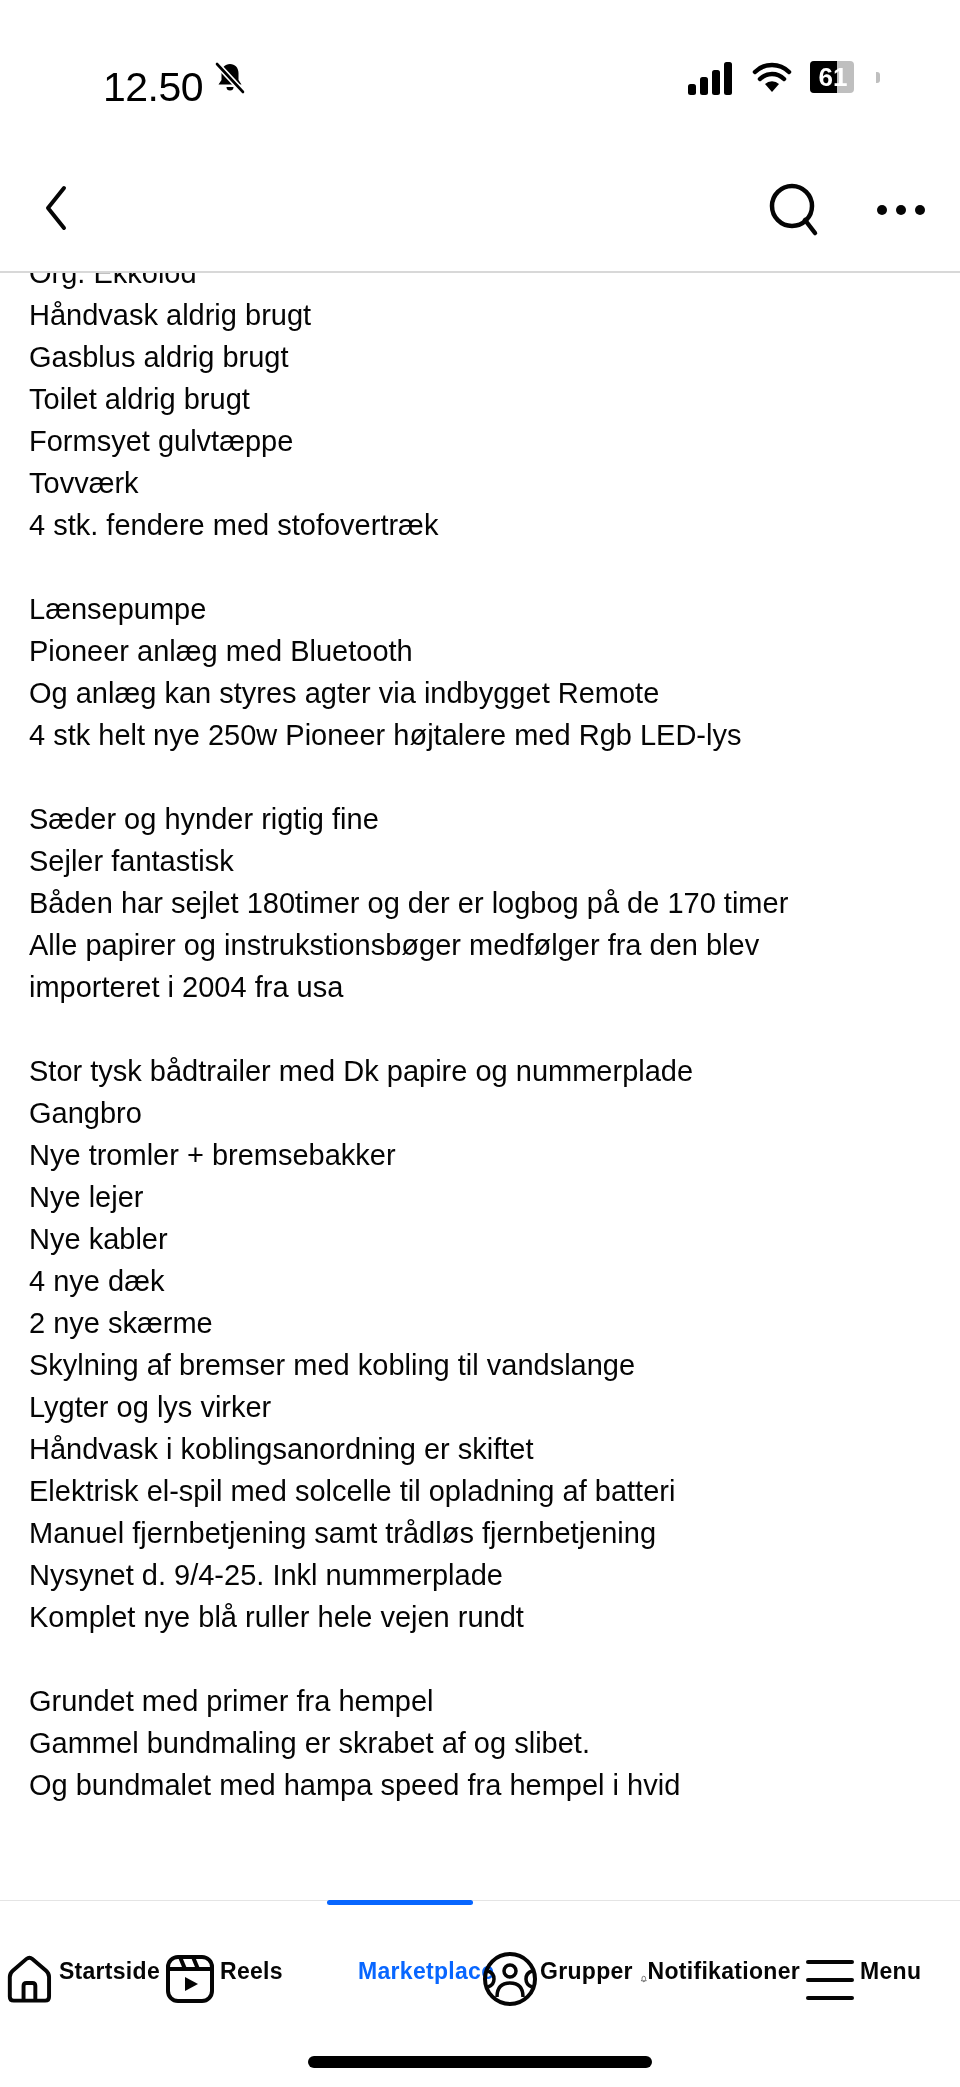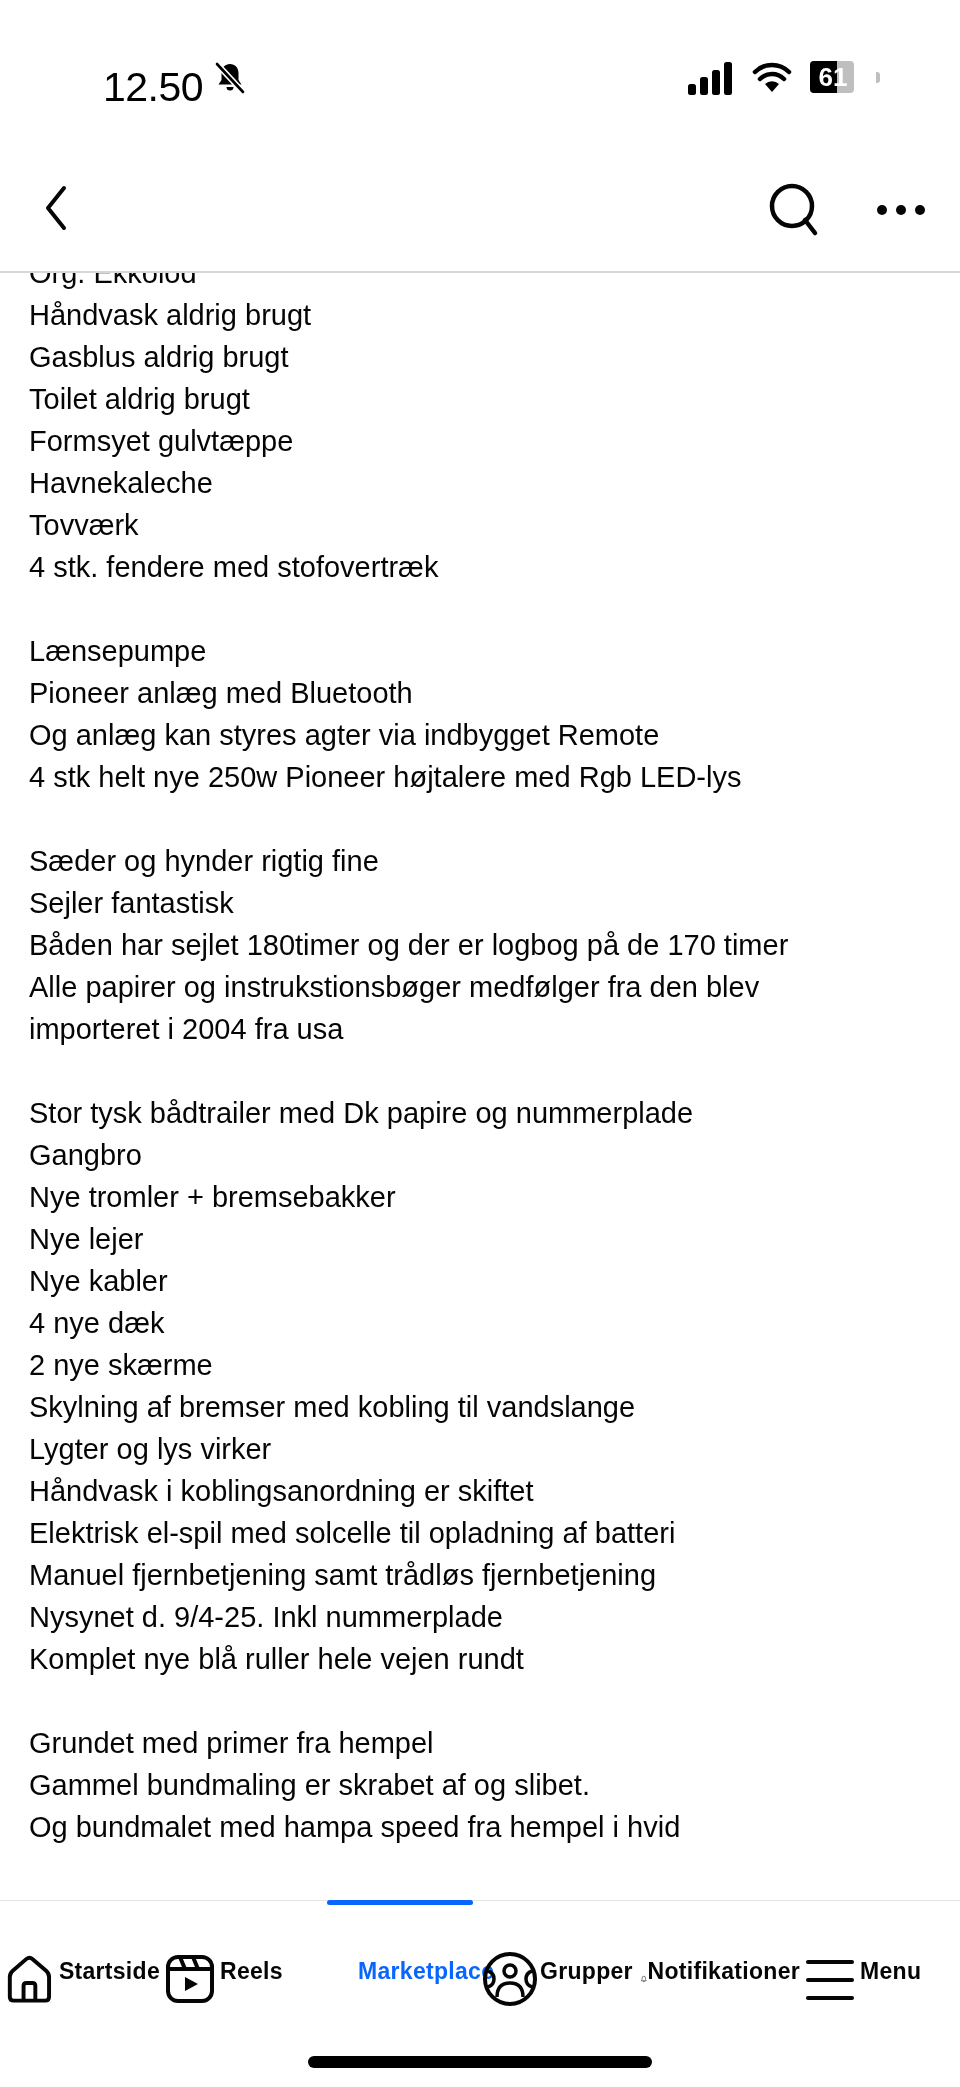--- a/index.html
+++ b/index.html
@@ -80,21 +80,20 @@
     <circle cx="46" cy="20" r="5" fill="#050505"></circle>
   </svg>
 </div>
 
 <div class="content" id="desc">
     <div class="line">Org. Ekkolod</div>
     <div class="line">Håndvask aldrig brugt</div>
     <div class="line">Gasblus aldrig brugt</div>
     <div class="line">Toilet aldrig brugt</div>
     <div class="line">Formsyet gulvtæppe</div>
-    <div class="line">Havnekaleche</div>
     <div class="line">Tovværk</div>
     <div class="line">4 stk. fendere med stofovertræk</div>
     <div class="line blank"></div>
     <div class="line">Lænsepumpe</div>
     <div class="line">Pioneer anlæg med Bluetooth</div>
     <div class="line">Og anlæg kan styres agter via indbygget Remote</div>
     <div class="line">4 stk helt nye 250w Pioneer højtalere med Rgb LED-lys</div>
     <div class="line blank"></div>
     <div class="line">Sæder og hynder rigtig fine</div>
     <div class="line">Sejler fantastisk</div>

